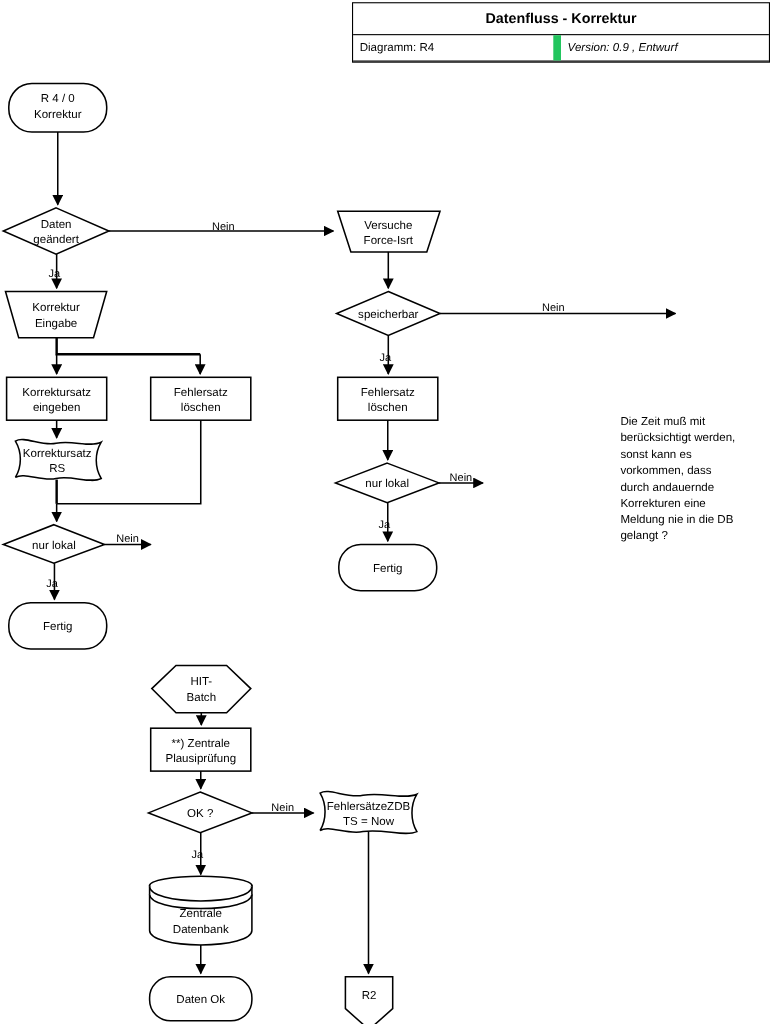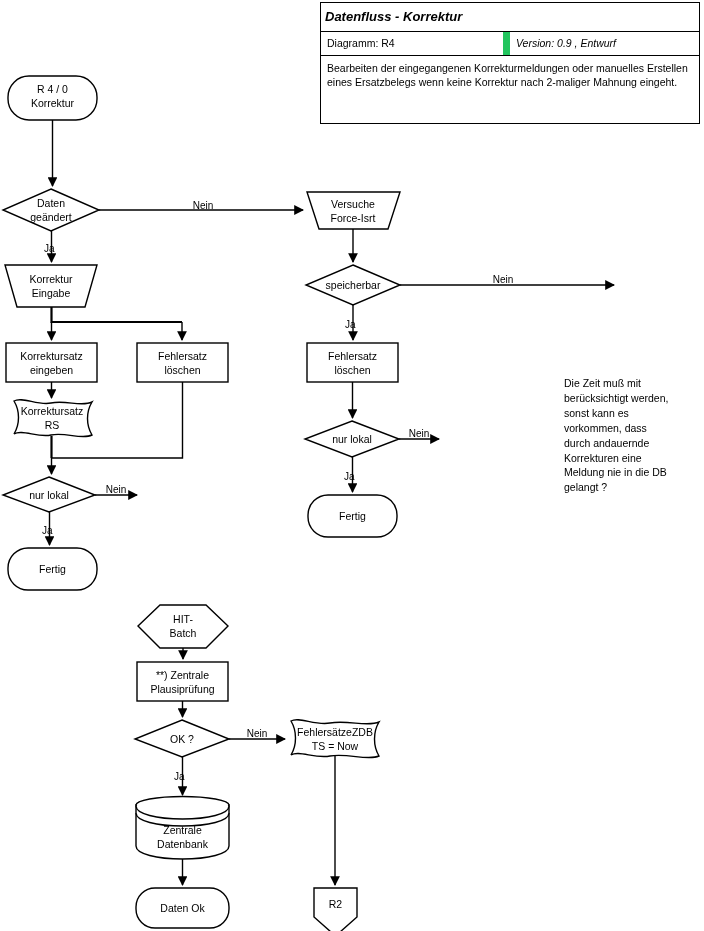--- a/index.html
+++ b/index.html
@@ -26,25 +26,24 @@
     box-sizing: border-box;
     background: #fff;
   }
   .title-block .tb-row {
     display: flex;
     border-bottom: 1px solid #000;
   }
   .title-block .tb-row.last { border-bottom: none; }
   .tb-title {
     flex: 1 1 auto;
-    text-align: left;
+    text-align: center;
     font-size: 13px;
     font-weight: bold;
     padding: 6px 4px 7px 4px;
-    font-style: italic;
   }
   .tb-cell {
     font-size: 10.5px;
     padding: 5px 6px 6px 6px;
     box-sizing: border-box;
   }
   .tb-cell.left {
     width: 50%;
     border-right: 7px solid #22c55e;
   }
@@ -101,23 +100,20 @@
 </head>
 <body>
 
 <div class="title-block">
   <div class="tb-row">
     <div class="tb-title">Datenfluss - Korrektur</div>
   </div>
   <div class="tb-row">
     <div class="tb-cell left">Diagramm: R4</div>
     <div class="tb-cell right">Version: 0.9 , Entwurf</div>
-  </div>
-  <div class="tb-row last">
-    <div class="tb-desc">Bearbeiten der eingegangenen Korrekturmeldungen oder manuelles Erstellen eines Ersatzbelegs wenn keine Korrektur nach 2-maliger Mahnung eingeht.</div>
   </div>
 </div>
 
 <div class="note">Die Zeit muß mit
 berücksichtigt werden,
 sonst kann es
 vorkommen, dass
 durch andauernde
 Korrekturen eine
 Meldung nie in die DB

